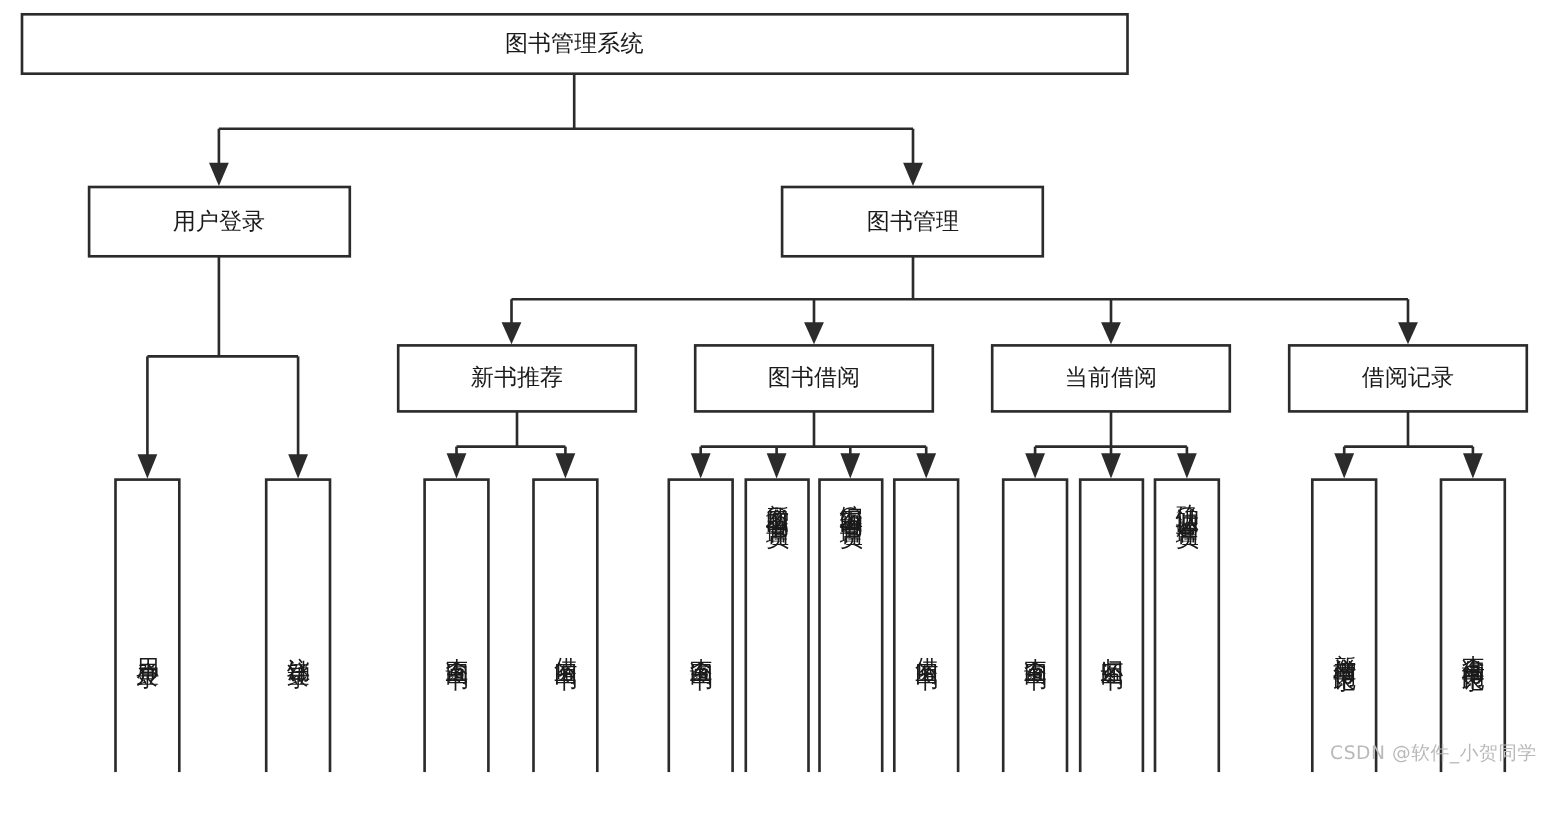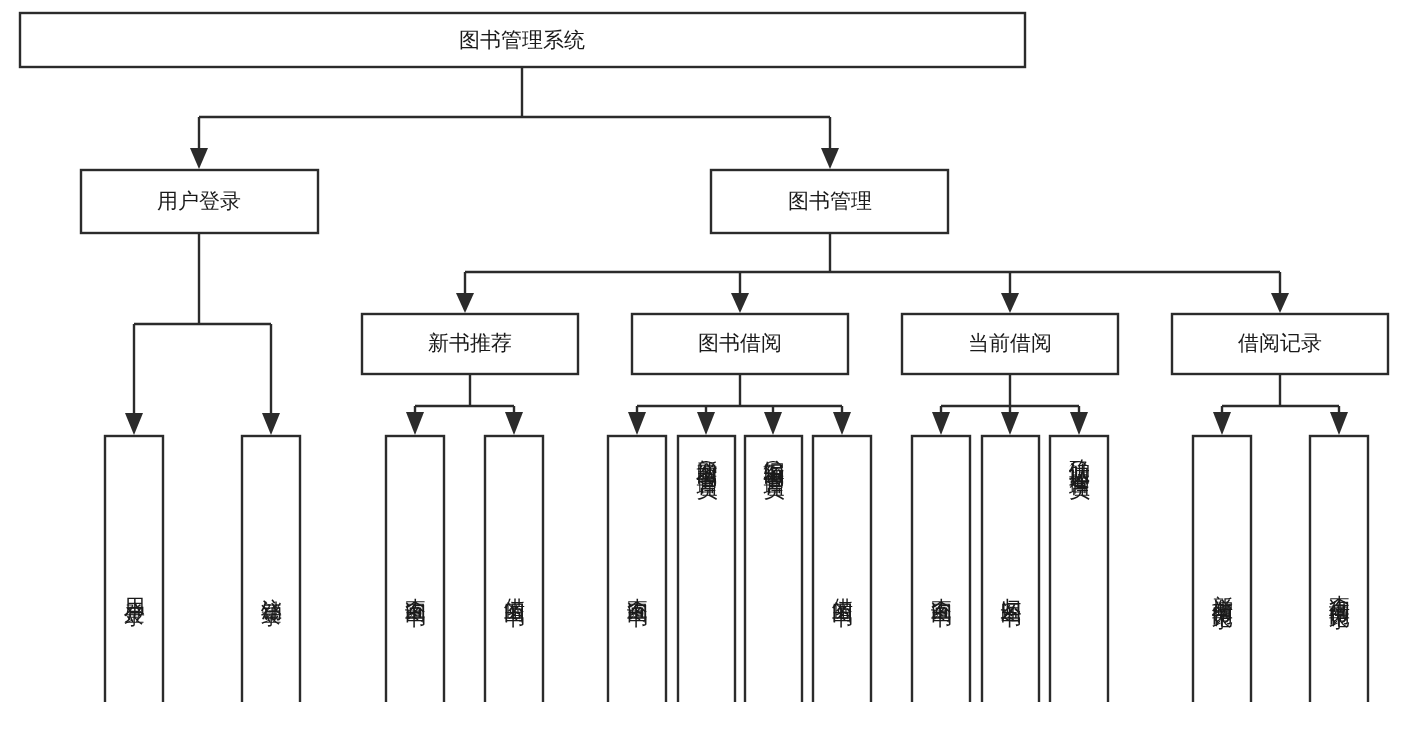--- a/index.html
+++ b/index.html
@@ -246,14 +246,15 @@
     <span class="leaf-label" style="margin-top:6px;">确认归还（管理员）</span>
   </div>
 
   <div class="leaf-label-holder" style="left:1193px; top:436px; width:58px; height:301px;">
     <span class="leaf-label">新增借阅记录</span>
   </div>
   <div class="leaf-label-holder" style="left:1310px; top:436px; width:58px; height:301px;">
     <span class="leaf-label">查询借阅记录</span>
   </div>
 
+  <div id="watermark">CSDN @软件_小贺同学</div>
 
 </div>
 
 </body></html>

